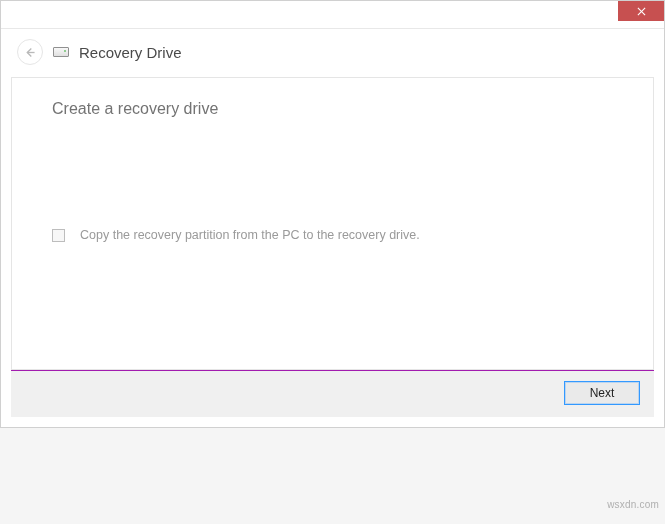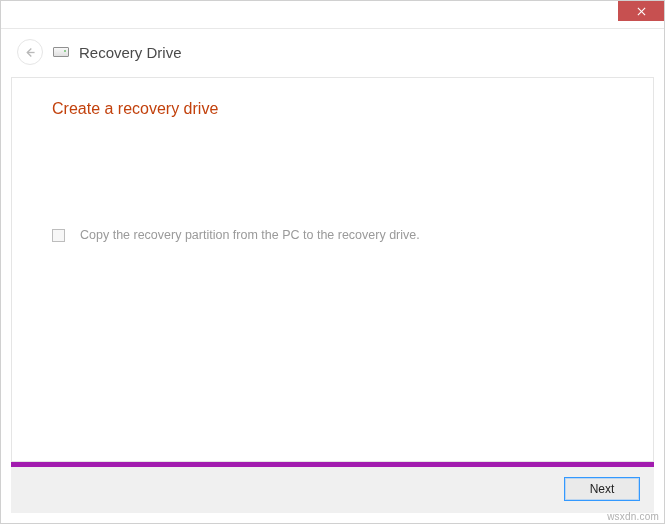--- a/index.html
+++ b/index.html
@@ -11,21 +11,21 @@
       font-family: "Segoe UI", Tahoma, sans-serif;
       font-size: 12px;
       background: #f5f5f5;
       width: 665px;
       height: 524px;
       overflow: hidden;
       position: relative;
     }
     .window {
       width: 665px;
-      height: 524px;
+      height: 428px;
       background: #ffffff;
       display: flex;
       flex-direction: column;
       border: 1px solid #d0d0d0;
     }
     .titlebar {
       height: 28px;
       display: flex;
       justify-content: flex-end;
       align-items: flex-start;
@@ -103,21 +103,21 @@
       flex: 1;
       display: flex;
       flex-direction: column;
       background: #ffffff;
     }
     .content-body {
       flex: 1;
       padding: 22px 40px 10px 40px;
     }
     .page-heading {
-      color: #c2410c;
+      color: #737373;
       font-size: 16px;
       font-weight: 400;
     }
     .description {
       color: #333333;
       font-size: 12.5px;
       line-height: 1.45;
       max-width: 560px;
     }
     .checkbox-row {
@@ -131,21 +131,21 @@
       height: 13px;
       border: 1px solid #bdbdbd;
       background: #f7f7f7;
     }
     .checkbox-label {
       color: #9a9a9a;
       font-size: 12.5px;
     }
     .button-bar {
       background: #f0f0f0;
-      border-top: 5px solid #a21caf;
+      border-top: 1px solid #a21caf;
       padding: 10px 14px 12px 10px;
       display: flex;
       justify-content: flex-end;
       gap: 8px;
       margin: 0 10px 10px 10px;
     }
     .wiz-btn {
       min-width: 76px;
       height: 24px;
       font-family: inherit;
@@ -155,21 +155,21 @@
       cursor: pointer;
       color: #222222;
     }
     .wiz-btn.primary {
       border: 1px solid #3399ff;
       box-shadow: inset 0 0 0 1px rgba(51,153,255,0.25);
     }
     .watermark {
       position: absolute;
       right: 6px;
-      bottom: 2px;
+      bottom: 14px;
       font-size: 10px;
       color: #b0b0b0;
       letter-spacing: 0.2px;
       text-align: center;
     }
   </style>
 </head>
 <body>
 
 <div class="window">

